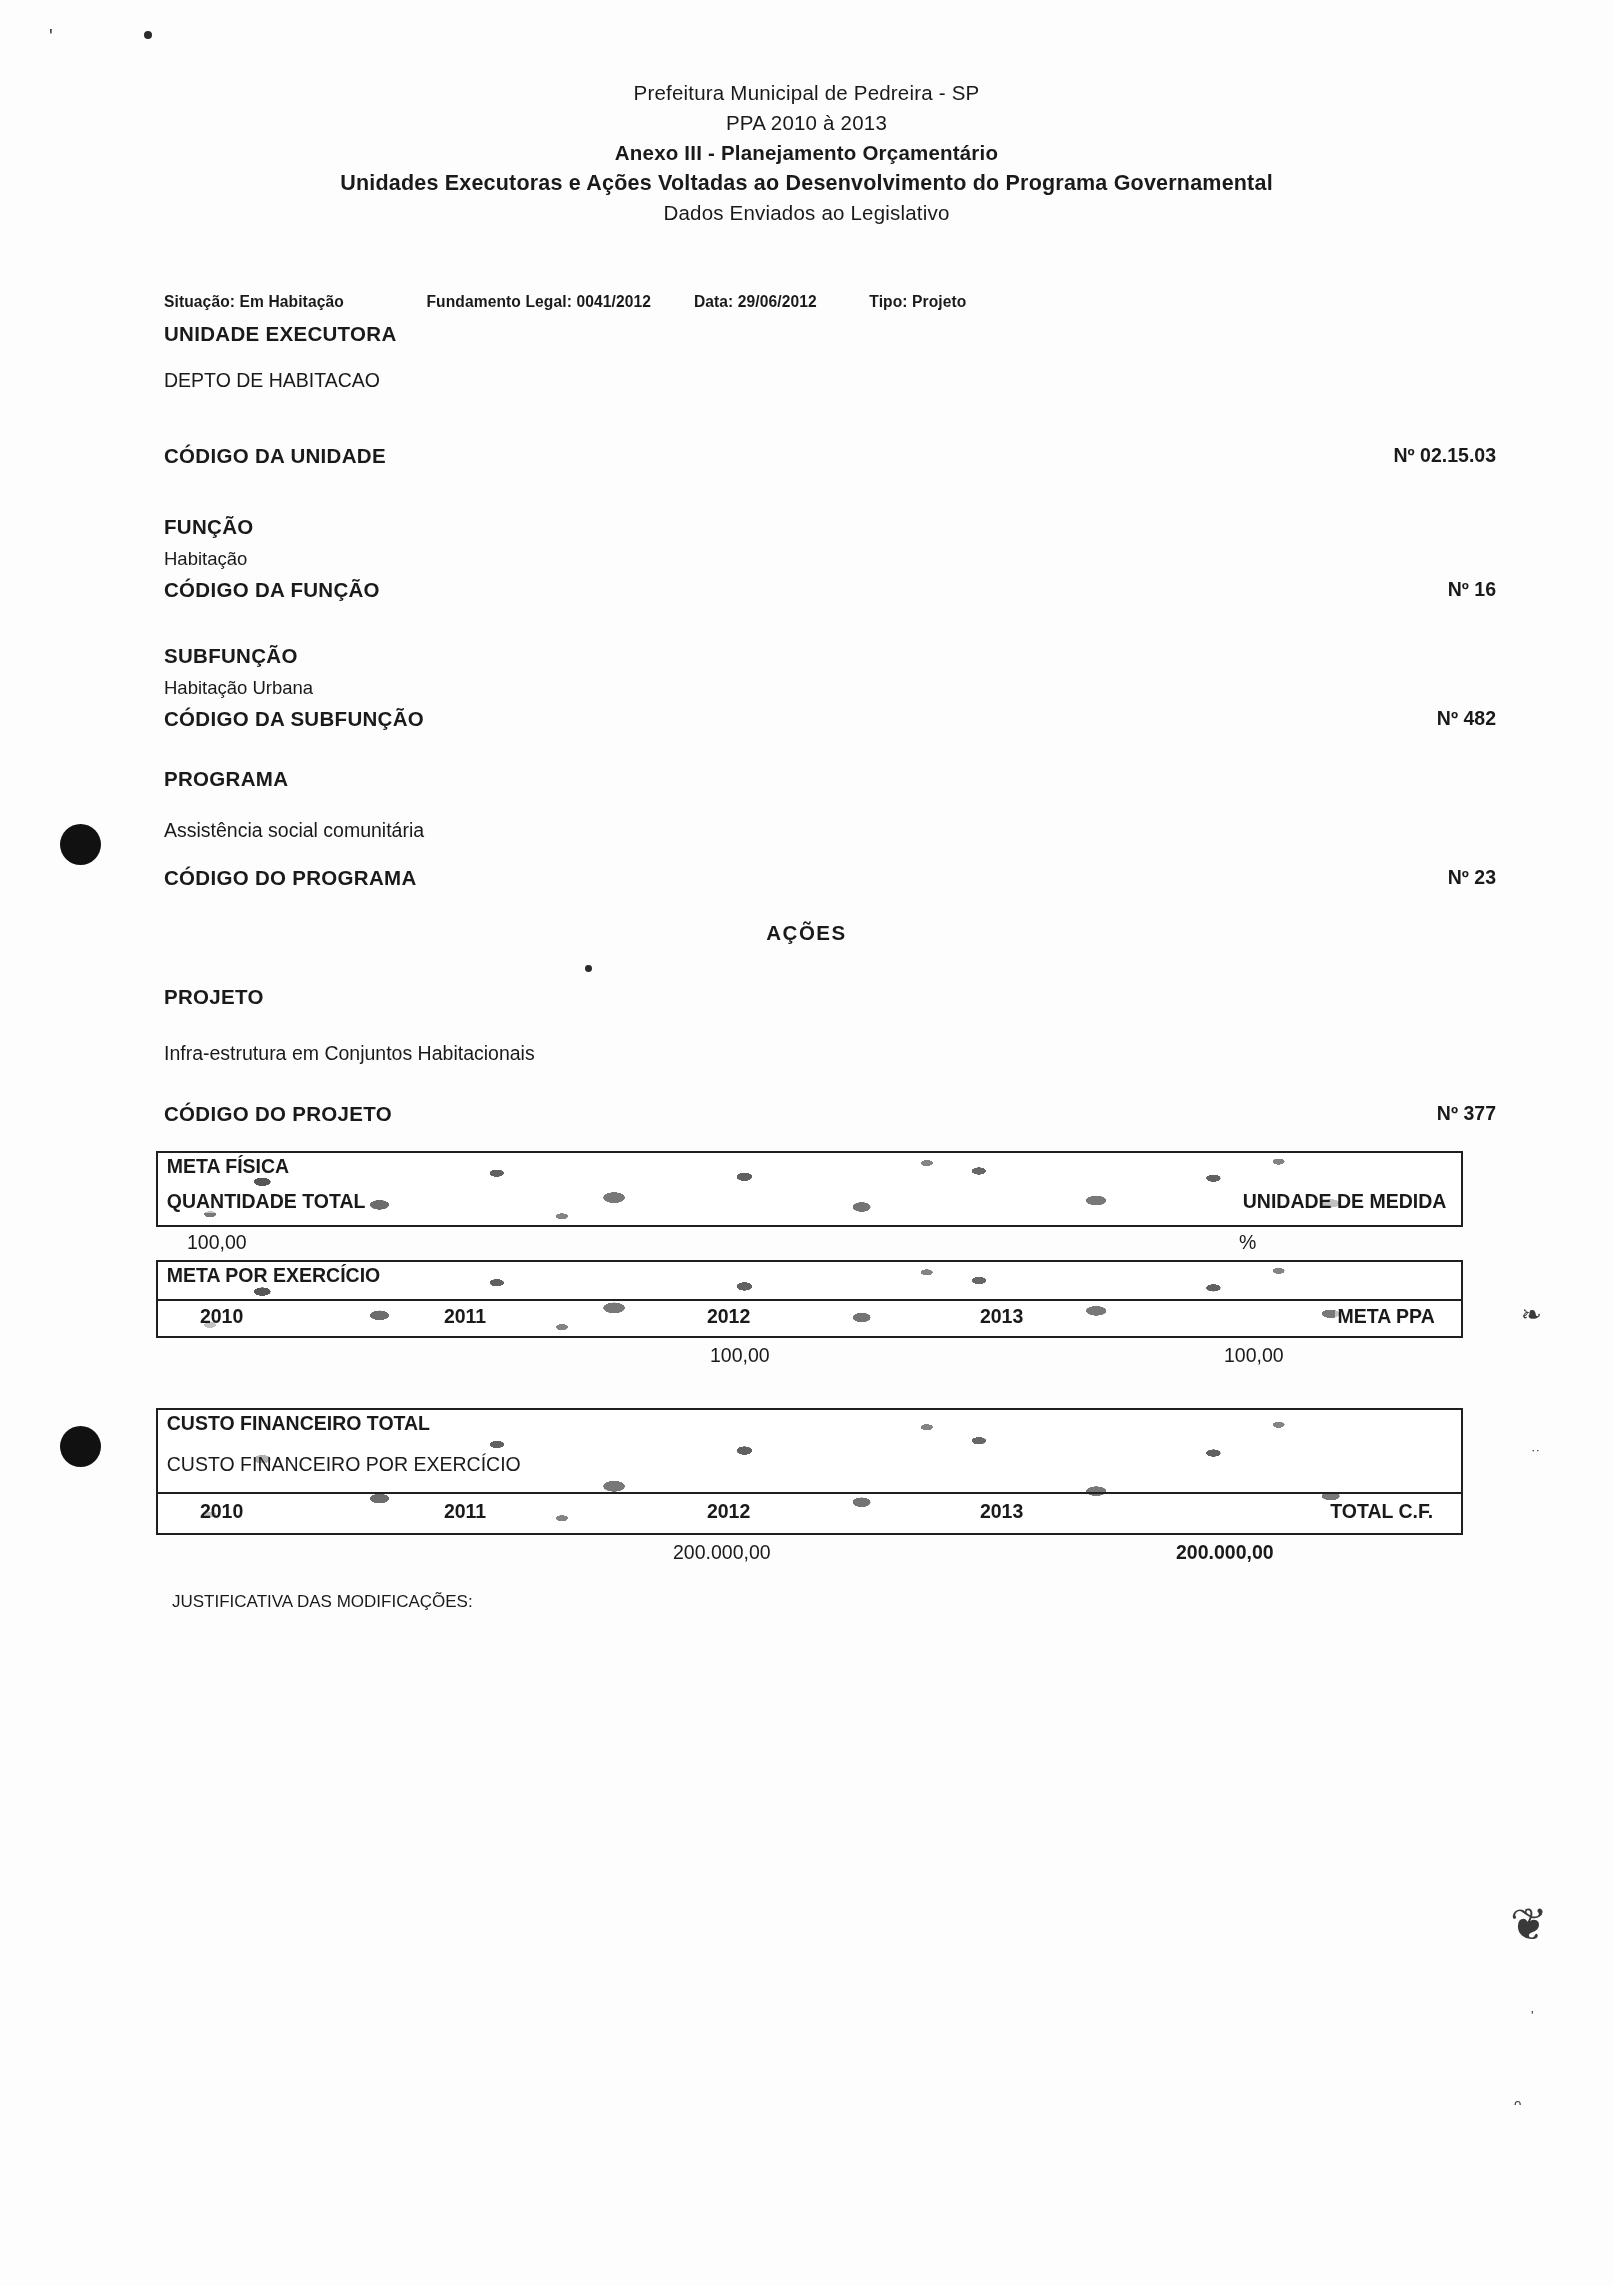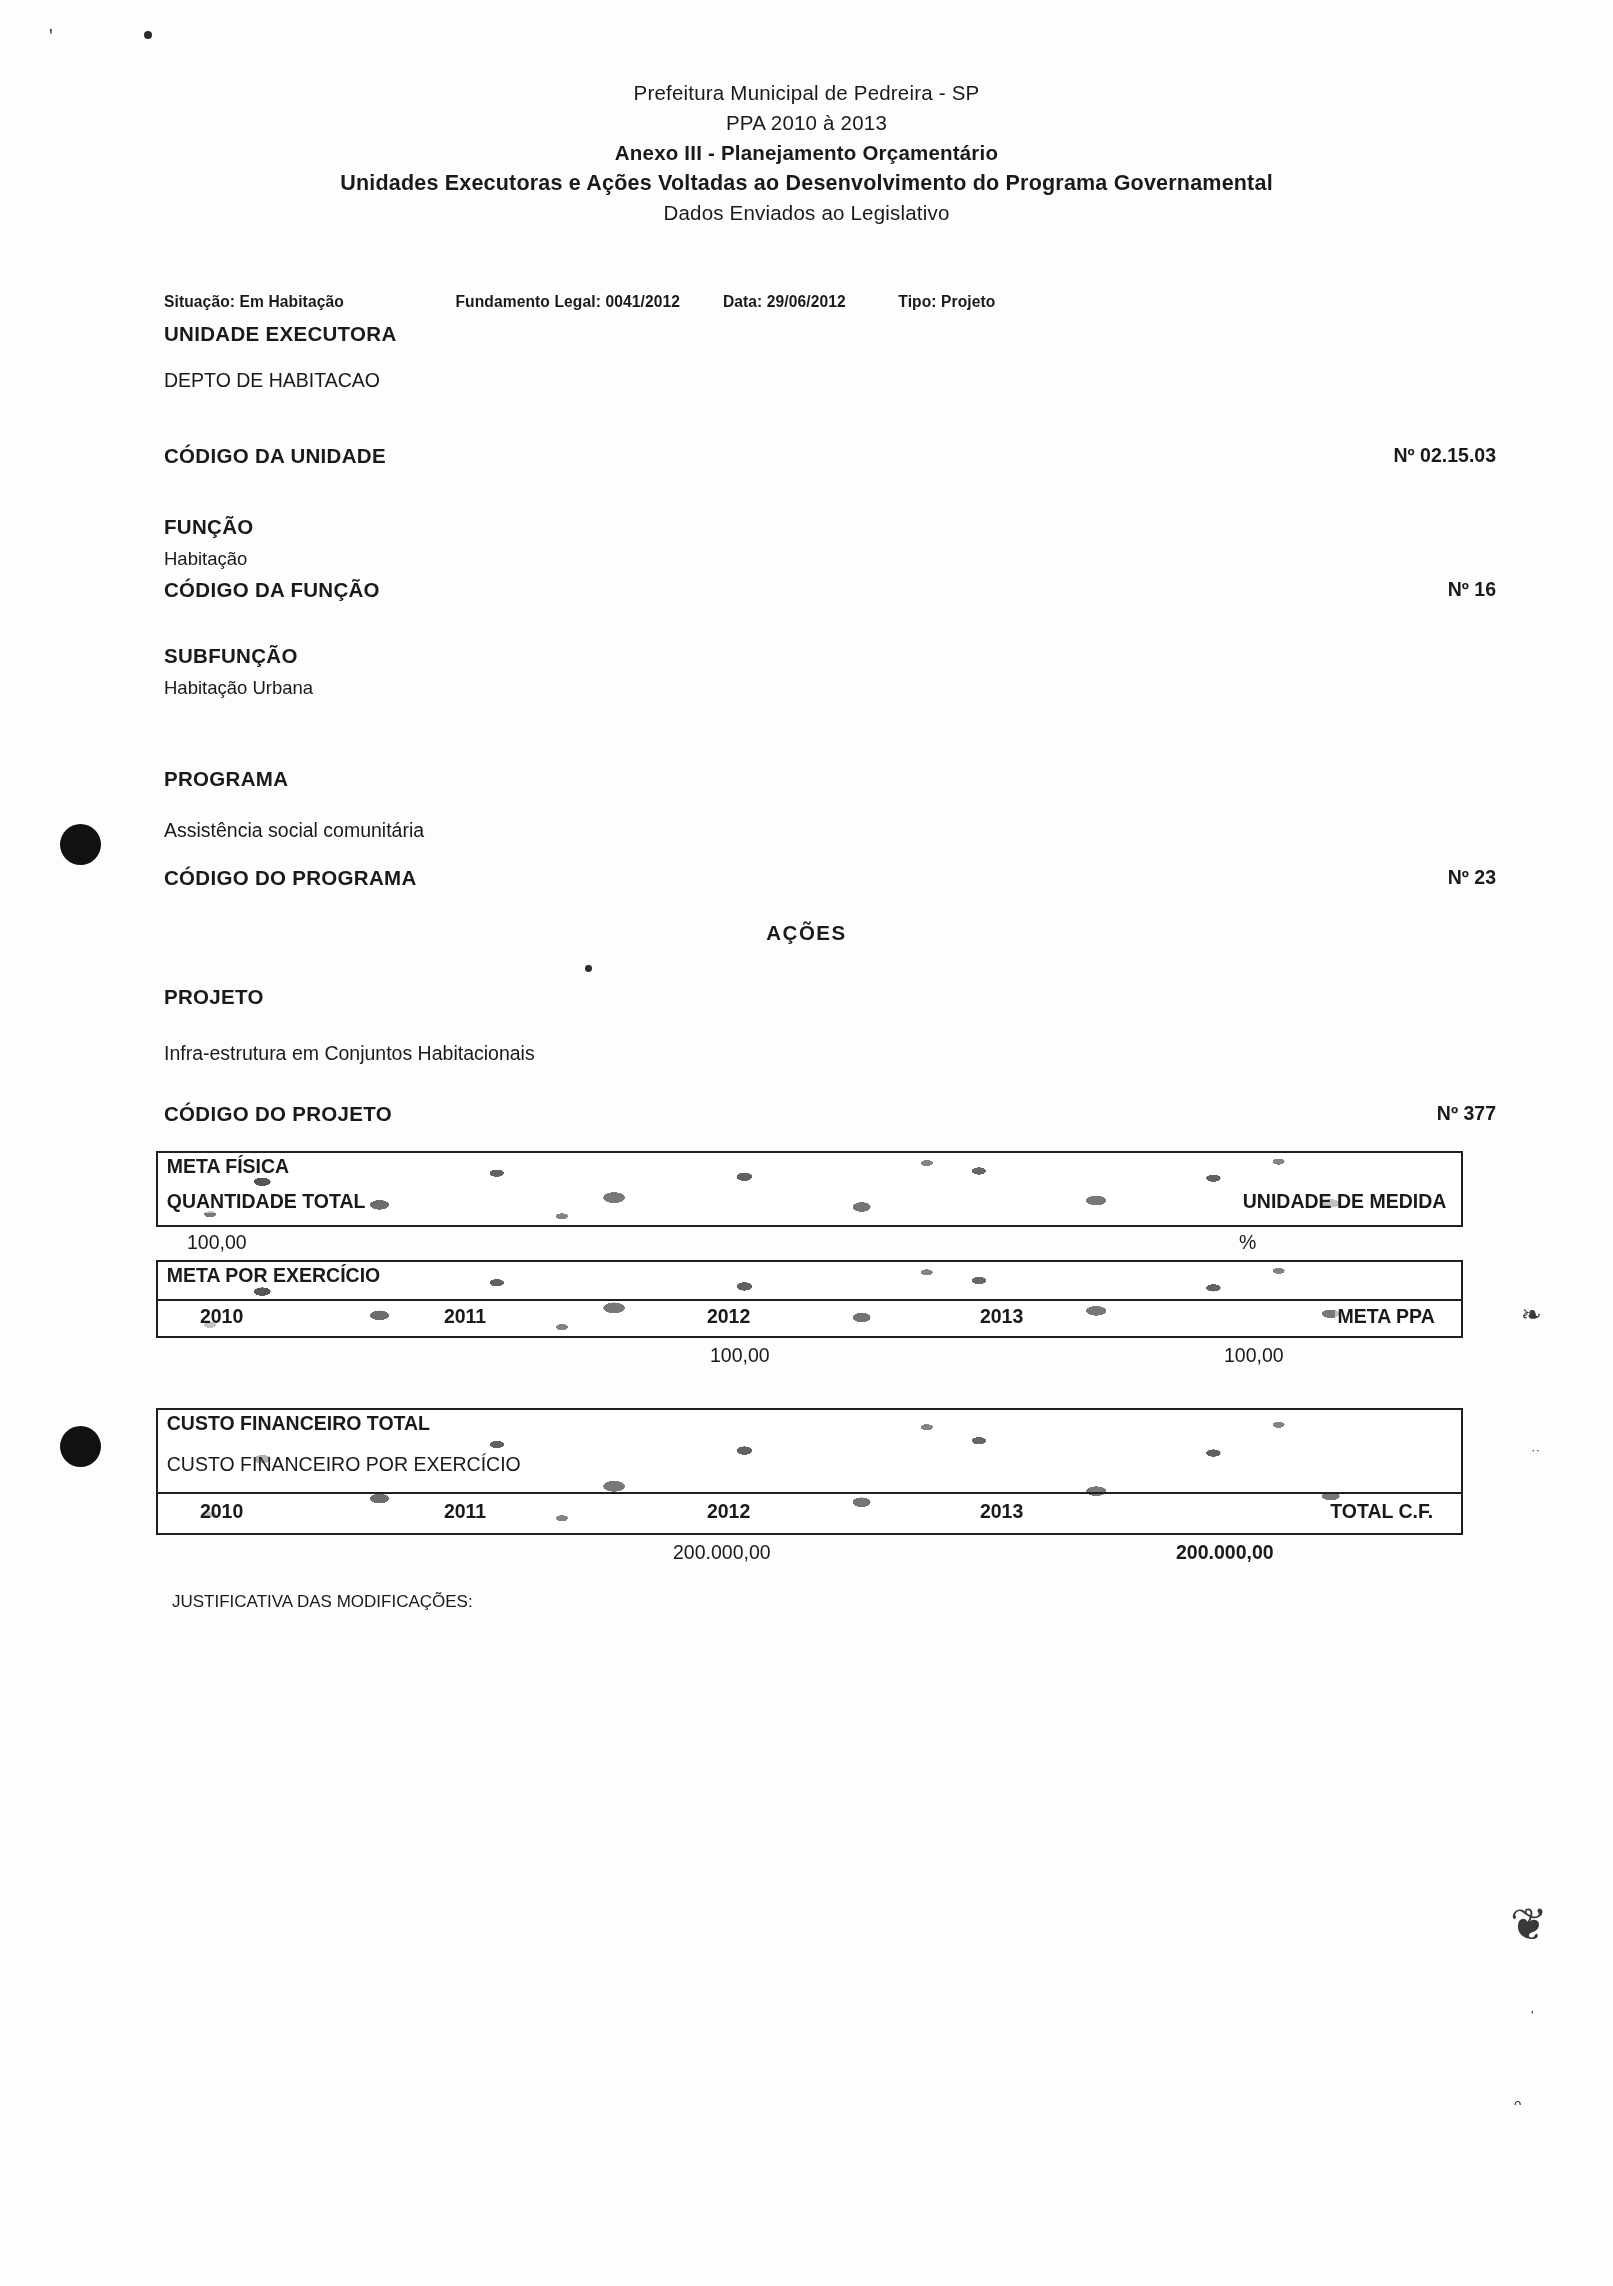--- a/index.html
+++ b/index.html
@@ -60,21 +60,21 @@
     position: absolute;
     top: 293px;
     left: 164px;
     right: 117px;
     font-size: 15.6px;
     font-weight: bold;
     letter-spacing: 0.1px;
   }
   .meta span { display: inline-block; }
   .meta .m1 { width: 258px; }
-  .meta .m2 { width: 263px; margin-left: 29px; }
+  .meta .m2 { width: 263px; }
   .meta .m3 { width: 171px; }
 
   
   .row {
     position: absolute;
     left: 164px;
     right: 117px;
   }
   .lbl-b {
     font-size: 20.5px;
@@ -202,20 +202,24 @@
 
   <div class="row lbl-b" style="top:515px;">FUNÇÃO</div>
   <div class="row lbl-n" style="top:548px;font-size:18.5px;">Habitação</div>
   <div class="row" style="top:578px;height:29px;">
     <span class="lbl-b">CÓDIGO DA FUNÇÃO</span>
     <span class="right-val">Nº 16</span>
   </div>
 
   <div class="row lbl-b" style="top:644px;">SUBFUNÇÃO</div>
   <div class="row lbl-n" style="top:677px;font-size:18.5px;">Habitação Urbana</div>
+  <div class="row" style="top:707px;height:29px;">
+    <span class="lbl-b">CÓDIGO DA SUBFUNÇÃO</span>
+    <span class="right-val">Nº 482</span>
+  </div>
 
   <div class="row lbl-b" style="top:767px;">PROGRAMA</div>
   <div class="row lbl-n" style="top:819px;">Assistência social comunitária</div>
   <div class="row" style="top:866px;height:29px;">
     <span class="lbl-b">CÓDIGO DO PROGRAMA</span>
     <span class="right-val">Nº 23</span>
   </div>
 
   <div class="centered" style="top:921px;">AÇÕES</div>
 

